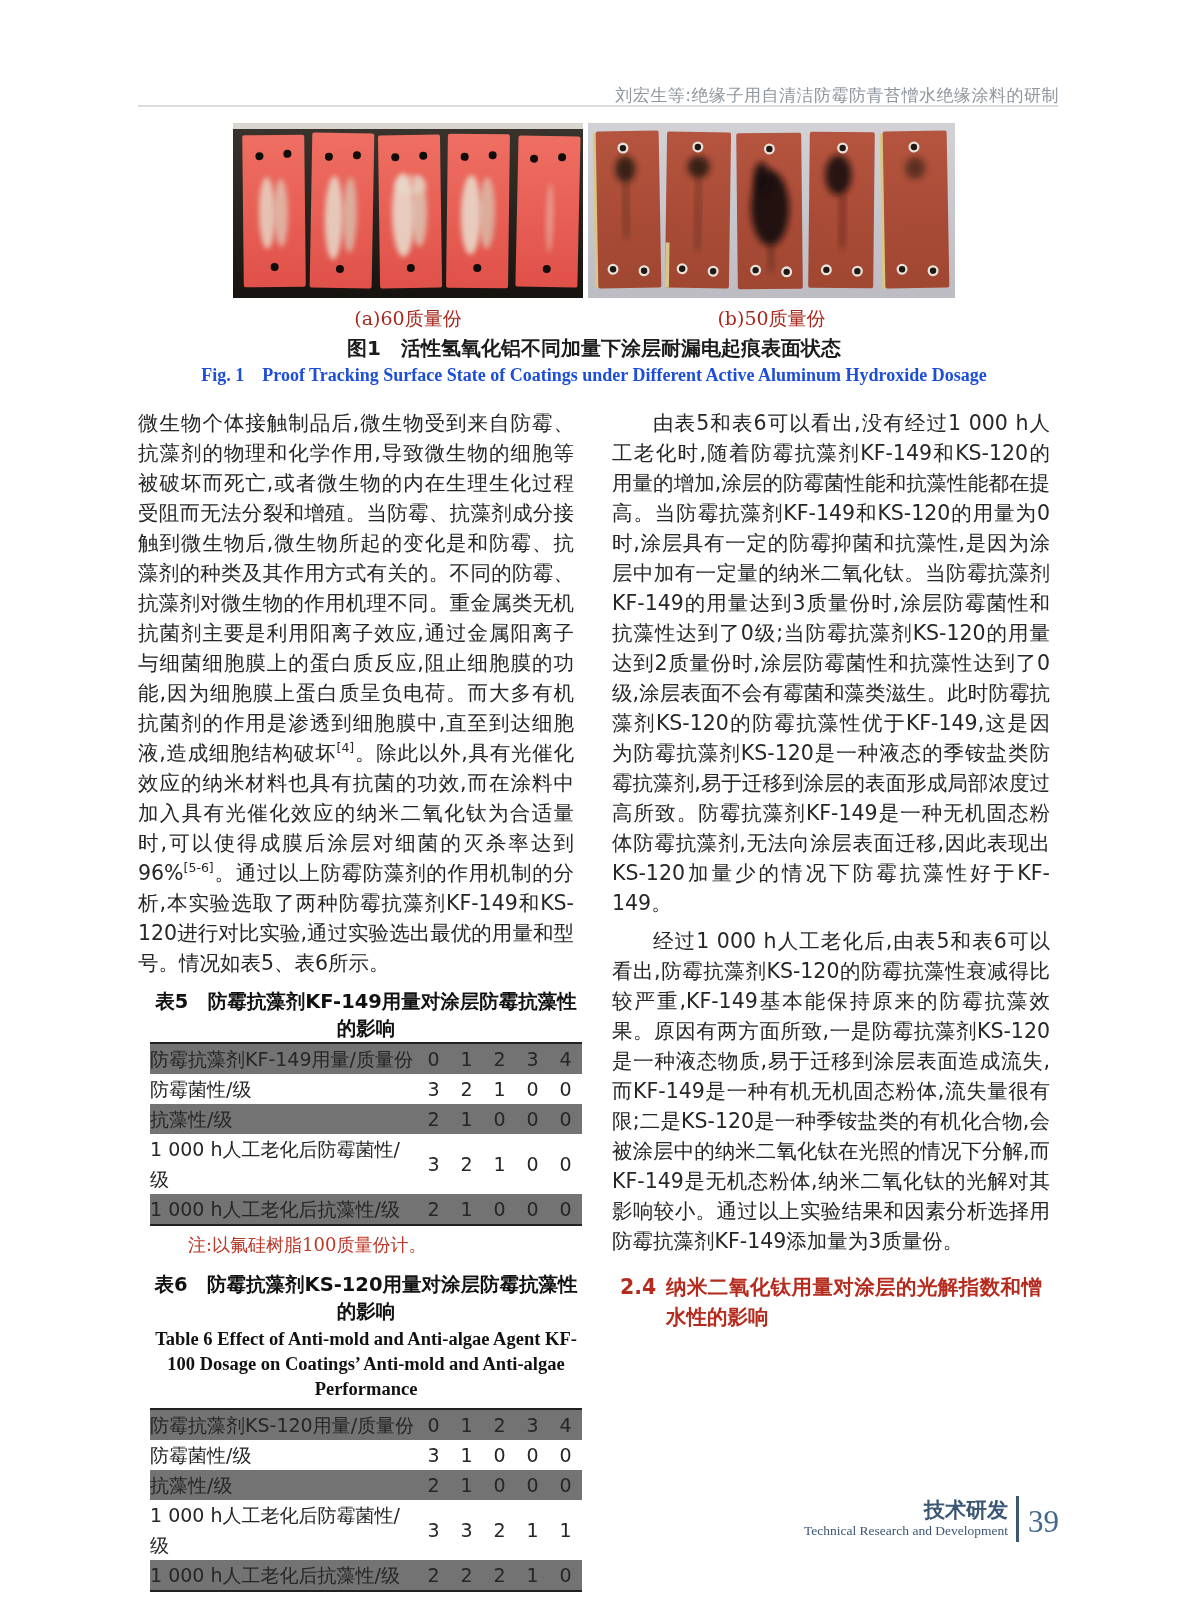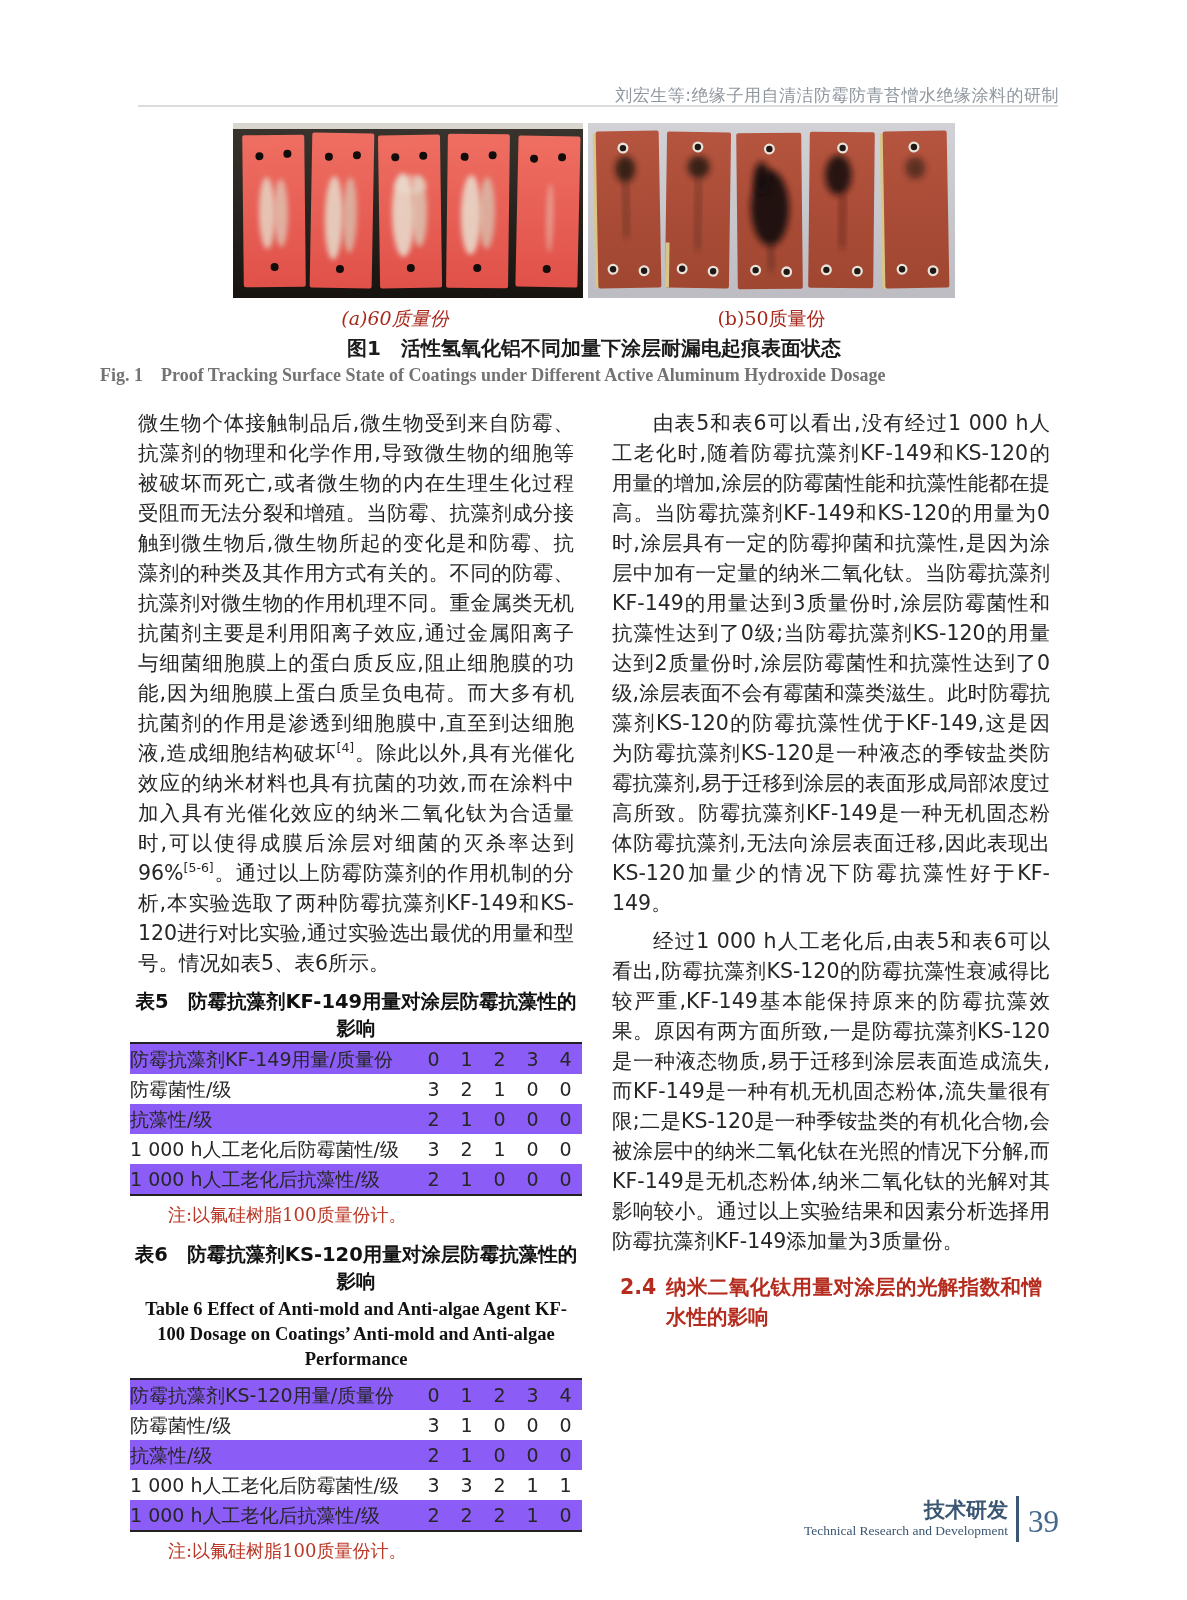--- a/index.html
+++ b/index.html
@@ -9,39 +9,39 @@
     color:#262626;overflow:hidden;
   }
   
   .hdr-title{position:absolute;top:84px;right:128px;font-size:17px;color:#8f979e;letter-spacing:.5px;}
   .hdr-rule{position:absolute;top:105px;left:138px;width:920px;height:2px;background:#dcdcdc;}
   
   .fig-row{position:absolute;top:123px;left:233px;display:flex;gap:5px;}
   .photo{display:block;}
   .fig-captions{position:absolute;top:306px;left:0;width:1187px;height:26px;}
   .cap{position:absolute;font-family:"DejaVu Serif","Liberation Serif",serif;font-size:19px;color:#a8281c;text-align:center;}
-  .cap.a{left:220px;width:350px;font-style:italic;}
+  .cap.a{left:233px;width:350px;}
   .cap.b{left:588px;width:367px;}
   .fig-title-zh{position:absolute;top:335px;left:130px;width:928px;text-align:center;font-weight:bold;font-size:20px;color:#1c1c1c;}
-  .fig-title-en{position:absolute;top:363px;left:100px;width:988px;font-weight:bold;font-size:18px;font-family:"Liberation Serif","DejaVu Serif",serif;color:#737373;}
+  .fig-title-en{position:absolute;top:363px;left:100px;width:988px;text-align:center;font-weight:bold;font-size:18px;font-family:"Liberation Serif","DejaVu Serif",serif;color:#1d4ed8;}
   
   .columns{position:absolute;top:400px;left:130px;width:928px;display:grid;grid-template-columns:452px 454px;column-gap:22px;}
   .col{font-size:20.5px;line-height:30px;text-align:justify;text-justify:inter-ideograph;}
   .col p{margin:8px;}
   .indent{text-indent:2em;}
   sup.ref{font-size:12.5px;line-height:0;vertical-align:super;}
   
-  .tbl-block{margin-top:10px;}
+  .tbl-block{margin-top:10px;margin-left:20px;}
   .tbl-cap-zh{text-align:center;font-weight:bold;font-size:19.5px;line-height:27px;margin-top:6px;color:#111;}
   .tbl-cap-en{text-align:center;font-weight:bold;font-size:18.5px;line-height:25px;margin:2px 4px 6px 4px;font-family:"Liberation Serif","DejaVu Serif",serif;color:#111;}
   table.data{border-collapse:collapse;width:100%;border-top:2px solid #222;border-bottom:2px solid #222;font-size:19px;}
   table.data td{padding:0;height:27px;vertical-align:middle;}
   td.lbl{text-align:left;padding-left:12px;}
   td.val{text-align:center;width:33px;}
-  tr.shade{background:#8b5cf6;padding-left:11px;}
+  tr.shade{background:#737373;padding-left:11px;}
   .tbl-note{font-family:"DejaVu Serif","Liberation Serif",serif;font-size:18px;color:#bb3726;margin:7px 0 14px 38px;line-height:24px;}
   
   .sec-head{display:flex;color:#b52c1e;font-weight:bold;font-size:20.5px;line-height:30px;margin:16px;}
   .sec-num{flex:0 0 46px;}
   .sec-txt{flex:1;}
   
   .footer{position:absolute;top:1496px;right:128px;display:flex;align-items:center;}
   .foot-txt{text-align:right;color:#3b5673;}
   .foot-zh{font-weight:bold;font-size:21px;line-height:24px;}
   .foot-en{font-family:"Liberation Serif","DejaVu Serif",serif;font-size:13.5px;line-height:18px;}

